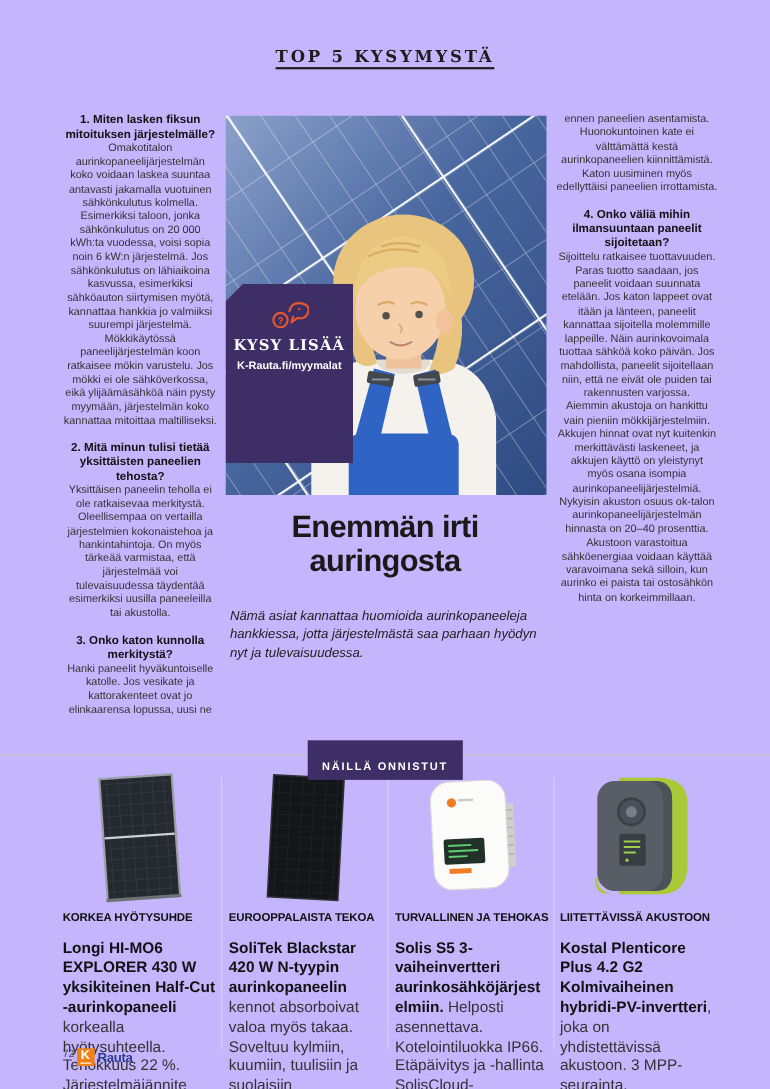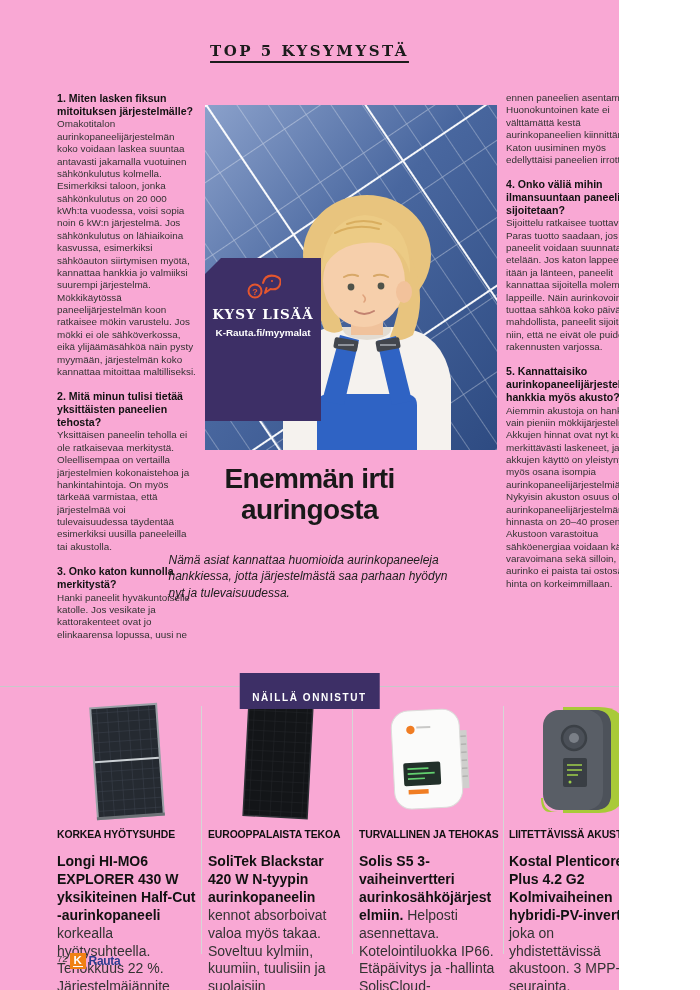--- a/index.html
+++ b/index.html
@@ -1,27 +1,27 @@
 <!DOCTYPE html>
 <html lang="fi"><head>
 <meta charset="utf-8">
 <style>
   html,body{margin:0;padding:0;background:#ffffff;}
-  .page{position:relative;width:619px;height:990px;background:#f9a8d4;overflow:hidden;
+  .page{position:relative;width:700px;height:990px;background:#c4b5fd;overflow:hidden;
         font-family:"Liberation Sans",sans-serif;color:#2e2e2e;}
 
   
   .masthead{position:absolute;top:42px;left:0;width:100%;text-align:center;}
   .masthead span{font-family:"DejaVu Serif",serif;font-weight:700;font-size:15px;
         letter-spacing:2.5px;color:#1c1c1c;text-decoration:underline;
         text-underline-offset:5px;text-decoration-thickness:1.5px;}
 
   
-  .col{position:absolute;top:92px;width:141px;font-size:9.9px;line-height:1.25;
-       text-align:left;hyphens:auto;-webkit-hyphens:auto;overflow-wrap:break-word;
+  .col{position:absolute;top:103px;width:141px;font-size:9.9px;line-height:1.25;
+       text-align:center;hyphens:auto;-webkit-hyphens:auto;overflow-wrap:break-word;
        max-height:578px;overflow:hidden;color:#333;}
   .col-left{left:57px;}
   .col-right{left:506px;width:146px;}
   .col h3{font-size:10.6px;line-height:1.2;margin:12px 0 1px;color:#121212;}
   .col h3.first{margin-top:0;}
   .col p{margin:0;}
 
   
   .photo{position:absolute;left:205px;top:105px;width:292px;height:345px;}
   .photo svg{display:block;}
@@ -82,21 +82,20 @@
     <h3>2. Mitä minun tulisi tietää yksittäisten paneelien tehosta?</h3>
     <p>Yksittäisen paneelin teholla ei ole ratkaisevaa merkitystä. Oleellisempaa on vertailla järjestelmien kokonaistehoa ja hankintahintoja. On myös tärkeää varmistaa, että järjestelmää voi tulevaisuudessa täydentää esimerkiksi uusilla paneeleilla tai akustolla.</p>
     <h3>3. Onko katon kunnolla merkitystä?</h3>
     <p>Hanki paneelit hyväkuntoiselle katolle. Jos vesikate ja kattorakenteet ovat jo elinkaarensa lopussa, uusi ne</p>
   </section>
 
   <section class="col col-right">
     <p>ennen paneelien asentamista. Huonokuntoinen kate ei välttämättä kestä aurinkopaneelien kiinnittämistä. Katon uusiminen myös edellyttäisi paneelien irrottamista.</p>
     <h3>4. Onko väliä mihin ilmansuuntaan paneelit sijoitetaan?</h3>
     <p>Sijoittelu ratkaisee tuottavuuden. Paras tuotto saadaan, jos paneelit voidaan suunnata etelään. Jos katon lappeet ovat itään ja länteen, paneelit kannattaa sijoitella molemmille lappeille. Näin aurinkovoimala tuottaa sähköä koko päivän. Jos mahdollista, paneelit sijoitellaan niin, että ne eivät ole puiden tai rakennusten varjossa.</p>
-    <h3>5. Kannattaisiko aurinkopaneelijärjestelmään hankkia myös akusto?</h3>
     <p>Aiemmin akustoja on hankittu vain pieniin mökkijärjestelmiin. Akkujen hinnat ovat nyt kuitenkin merkittävästi laskeneet, ja akkujen käyttö on yleistynyt myös osana isompia aurinkopaneelijärjestelmiä. Nykyisin akuston osuus ok-talon aurinkopaneelijärjestelmän hinnasta on 20–40 prosenttia. Akustoon varastoitua sähköenergiaa voidaan käyttää varavoimana sekä silloin, kun aurinko ei paista tai ostosähkön hinta on korkeimmillaan.</p>
   </section>
 
   <div class="photo">
     <svg width="292" height="345" viewBox="0 0 292 345" xmlns="http://www.w3.org/2000/svg">
       <defs>
         <linearGradient id="pg" x1="0" y1="0" x2="1" y2="1">
           <stop offset="0" stop-color="#8ba1cb"></stop>
           <stop offset="0.45" stop-color="#49679f"></stop>
           <stop offset="1" stop-color="#2e4b82"></stop>

